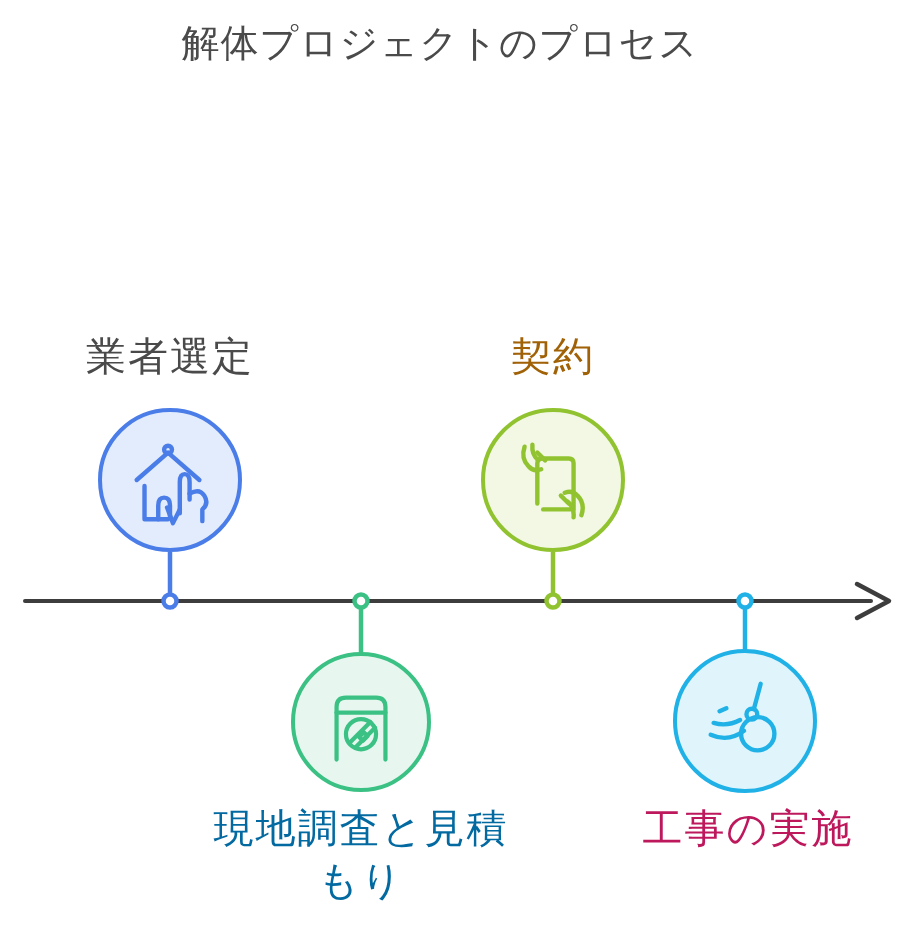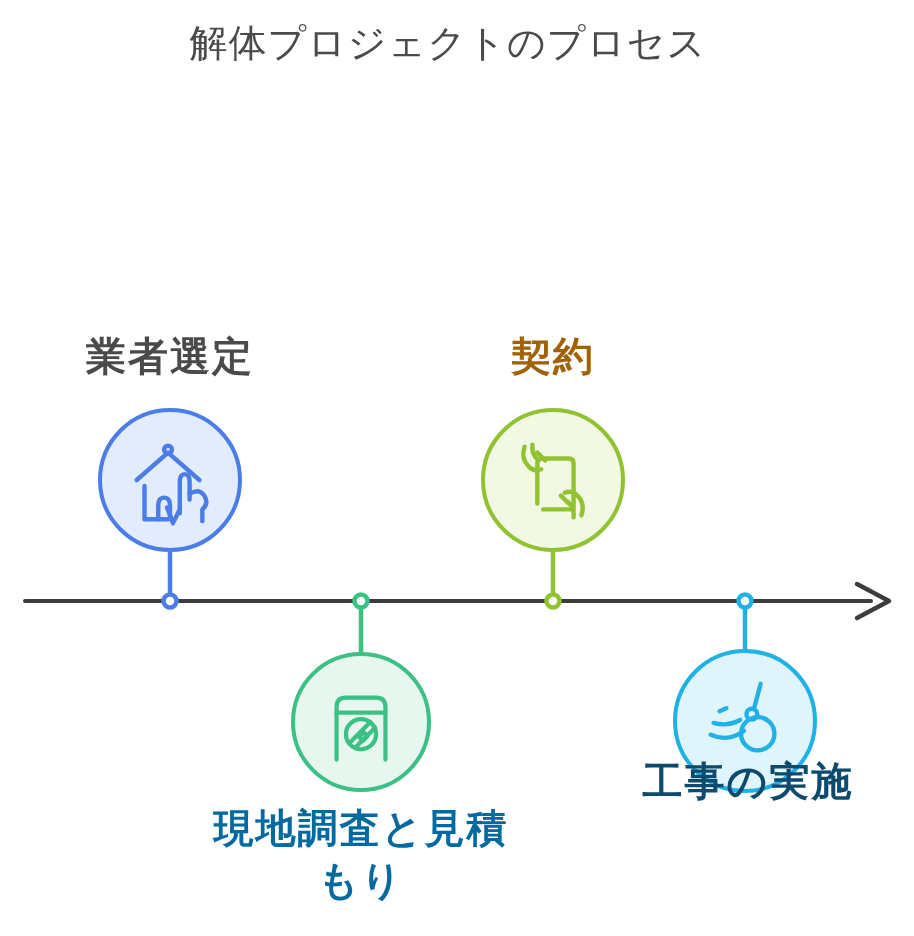--- a/index.html
+++ b/index.html
@@ -6,32 +6,32 @@
   body{
     width:914px;height:936px;
     font-family:"Liberation Sans", sans-serif;
     background:#ffffff;
     overflow:hidden;
   }
   .page{position:relative;width:914px;height:936px;background:#ffffff;}
   .title{
     position:absolute;top:18px;left:0;width:880px;
     text-align:center;font-size:38px;font-weight:500;
-    letter-spacing:1px;color:#4a4a4a;white-space:nowrap;padding-left:8px;
+    letter-spacing:1px;color:#4a4a4a;white-space:nowrap;
   }
   .overlay{position:absolute;left:0;top:0;width:914px;height:936px;}
   .node{
     position:absolute;border-radius:50%;
     border:4px solid;box-sizing:border-box;
     display:flex;align-items:center;justify-content:center;
   }
   .node svg{display:block;}
   .step-label{
     position:absolute;width:300px;text-align:center;
-    font-size:40px;font-weight:700;letter-spacing:2px;
+    font-size:40px;font-weight:400;letter-spacing:2px;
     line-height:52px;color:#4a4a4a;
   }
   .ico{stroke:currentColor;fill:none;stroke-width:4.5;stroke-linecap:round;stroke-linejoin:round;}
 </style>
 </head>
 <body>
 
 <div class="page">
 
   <div class="title" style="color: rgb(74, 74, 74);">解体プロジェクトのプロセス</div>
@@ -93,15 +93,15 @@
   <div class="node" style="left: 673px; top: 649px; width: 144px; height: 144px; border-color: rgb(32, 177, 231); background-color: rgb(224, 244, 251); color: rgb(32, 177, 231);">
     <svg class="ico" width="98" height="98" viewBox="0 0 100 100">
       <circle cx="63" cy="63" r="17"></circle>
       <circle cx="57" cy="43" r="5.5"></circle>
       <path d="M59 38 L66 12"></path>
       <path d="M24 40 L31 37"></path>
       <path d="M18 52 Q32 56 45 49"></path>
       <path d="M15 64 Q33 72 49 60"></path>
     </svg>
   </div>
-  <div class="step-label" style="left: 598px; top: 755px; color: #0c4a6e;">工事の実施</div>
+  <div class="step-label" style="left: 598px; top: 802px; color: #be185d;">工事の実施</div>
 
 </div>
 
 </body></html>

